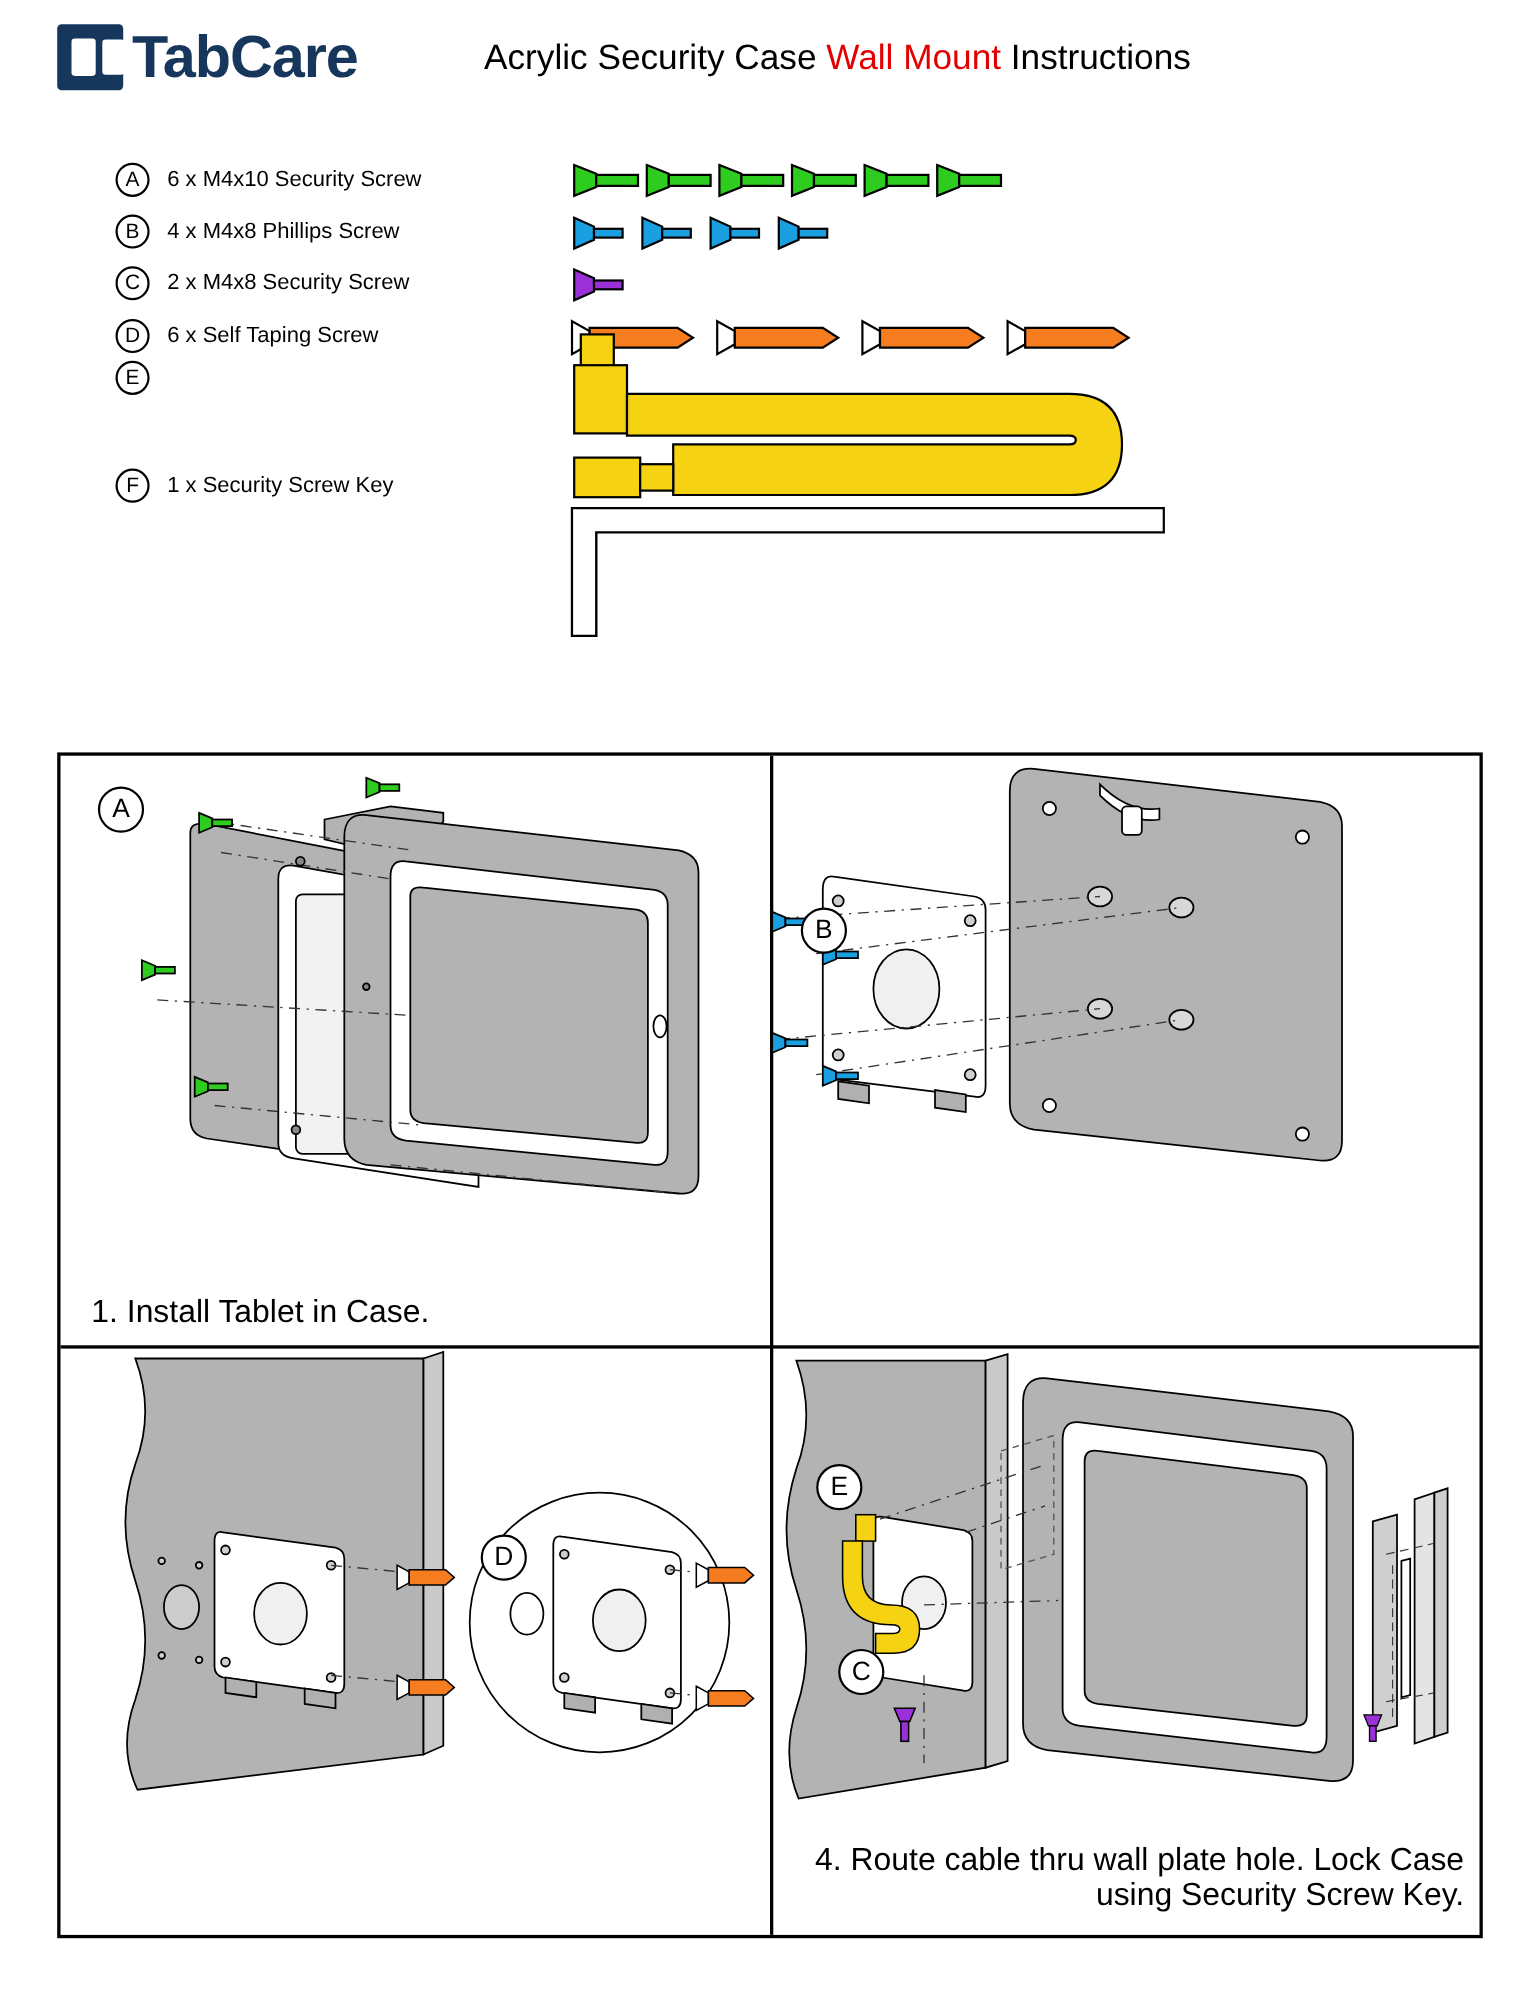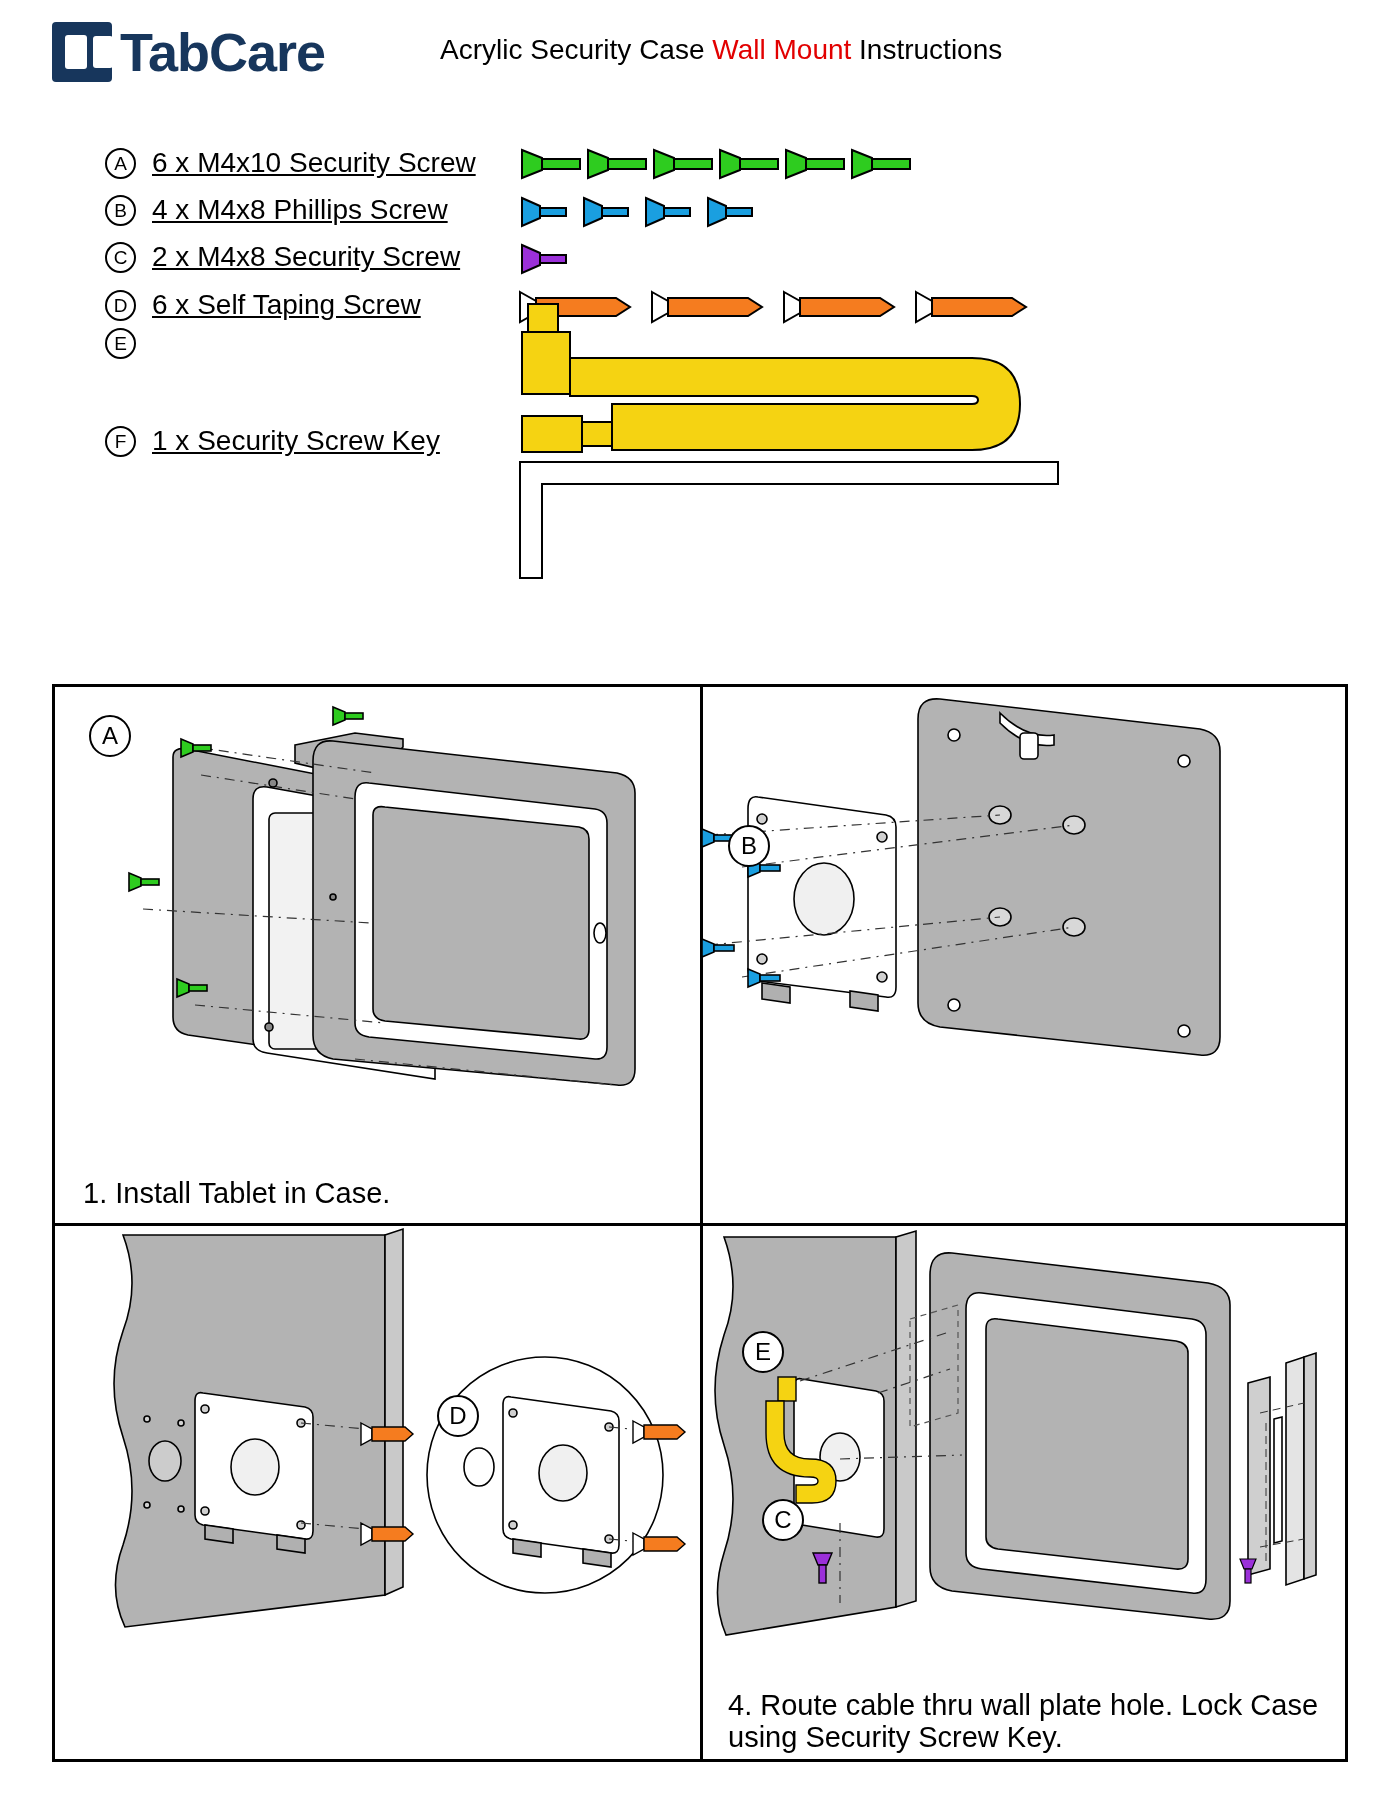--- a/index.html
+++ b/index.html
@@ -58,21 +58,21 @@
   .logo-text {
     font-size: 54px;
     font-weight: bold;
     color: #17365c;
     letter-spacing: -1px;
     line-height: 1;
   }
   .title {
     position: absolute;
     left: 440px; top: 36px;
-    font-size: 28px;
+    font-size: 32px;
     line-height: 1;
     white-space: nowrap;
   }
   .title .red { color: #e20000; }
 
   
   .parts {
     position: absolute;
     left: 0; top: 130px;
     width: 1400px;
@@ -87,24 +87,23 @@
     width: 31px; height: 31px;
     border: 2px solid #000;
     border-radius: 50%;
     font-size: 19px;
     display: flex; align-items: center; justify-content: center;
     flex: 0 0 auto;
     box-sizing: border-box;
   }
   .part-label {
     margin-left: 16px;
-    font-size: 28px;
+    font-size: 20px;
     line-height: 30px;
     max-width: 340px;
-    text-decoration: underline;
   }
 
   
   .screw {
     position: absolute;
   }
   
 
   
   .steps {
@@ -555,16 +554,16 @@
               <g fill="#9b30d9" stroke="#000" stroke-width="1.2" transform="translate(556,336) rotate(90)">
                 <path d="M0 0 L10 4 L10 12 L0 16 Z"></path>
                   <rect x="10" y="5" width="14" height="6"></rect>
               </g>
             </g>
           </g>
         </svg>
       </div>
       <div class="step-badge" style="position:absolute; left:42px; top:108px;">E</div>
       <div class="step-badge" style="position:absolute; left:62px; top:276px;">C</div>
-      <div class="cell-caption" style="bottom:6px;">4. Route cable thru wall plate hole. Lock Case using Security Screw Key.</div>
+      <div class="cell-caption" style="bottom:20px;text-align:right;">4. Route cable thru wall plate hole. Lock Case using Security Screw Key.</div>
     </div>
   </div>
 </div>
 
 </body></html>

